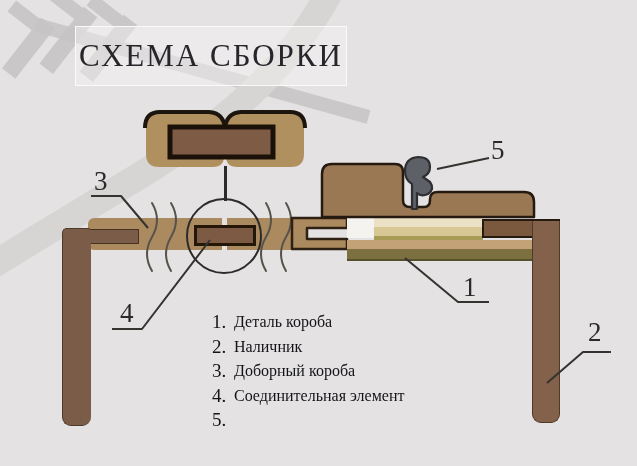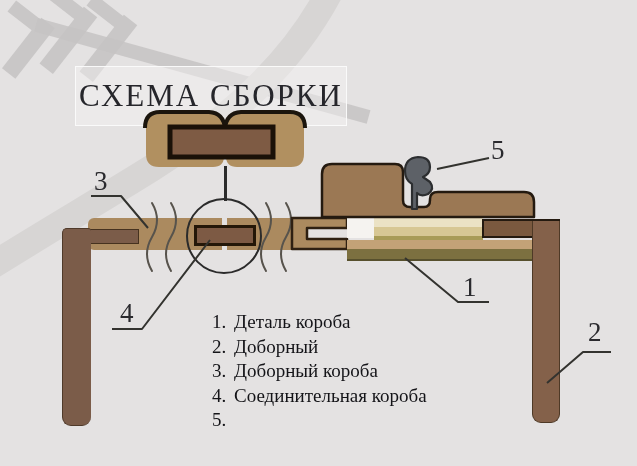--- a/index.html
+++ b/index.html
@@ -6,21 +6,21 @@
   #stage{
     position:relative;width:637px;height:466px;background:#e4e2e2;
     overflow:hidden;font-family:"Liberation Serif", serif;
   }
   .abs{position:absolute;}
   
   #title-box{
     left:75px;top:26px;width:270px;height:58px;
     border:1px solid rgba(252,252,252,.9);
     background:rgba(246,245,245,.45);
-    display:flex;align-items:center;justify-content:center;margin-top:40px;
+    display:flex;align-items:center;justify-content:center;
   }
   #title-text{
     font-size:31px;letter-spacing:2px;color:#26262b;font-weight:500;
     white-space:nowrap;
   }
   
   #board{left:88px;top:218px;width:204px;height:32px;background:#ab8a5f;border-radius:6px 0 0 6px;}
   .joint-gap{width:5px;height:7px;background:#e4e2e2;}
   #joint-gap-top{left:222px;top:218px;}
   #joint-gap-bottom{left:222px;top:243px;}
@@ -49,21 +49,21 @@
   .callout{font-size:27px;color:#2a2a2e;line-height:1;}
   #callout-3{left:94px;top:168px;}
   #callout-4{left:120px;top:300px;}
   #callout-1{left:463px;top:274px;}
   #callout-2{left:588px;top:319px;}
   #callout-5{left:491px;top:137px;}
   
   #legend{left:212px;top:310px;}
   .legend-row{display:flex;height:24.5px;align-items:center;color:#141418;}
   .legend-num{font-size:19px;width:22px;}
-  .legend-label{font-size:19px;white-space:nowrap;}
+  .legend-label{font-size:16px;white-space:nowrap;}
   svg{display:block;}
 </style>
 </head>
 <body>
 
 <div id="stage">
 
   <svg class="abs" style="left:0;top:0;" width="637" height="466" viewBox="0 0 637 466" aria-hidden="true">
     <g fill="#c9c7c7">
       <rect x="20" y="16" width="17" height="64" transform="rotate(38 28 48)"></rect>
@@ -149,28 +149,28 @@
   <div id="callout-2" class="abs callout">2</div>
   <div id="callout-5" class="abs callout">5</div>
 
   <div id="legend" class="abs">
     <div class="legend-row">
       <span class="legend-num">1.</span>
       <span class="legend-label">Деталь короба</span>
     </div>
     <div class="legend-row">
       <span class="legend-num">2.</span>
-      <span class="legend-label">Доборный</span>
+      <span class="legend-label">Наличник</span>
     </div>
     <div class="legend-row">
       <span class="legend-num">3.</span>
       <span class="legend-label">Доборный короба</span>
     </div>
     <div class="legend-row">
       <span class="legend-num">4.</span>
-      <span class="legend-label">Соединительная короба</span>
+      <span class="legend-label">Соединительная элемент</span>
     </div>
     <div class="legend-row">
       <span class="legend-num">5.</span>
     </div>
   </div>
 
 </div>
 
 </body></html>

